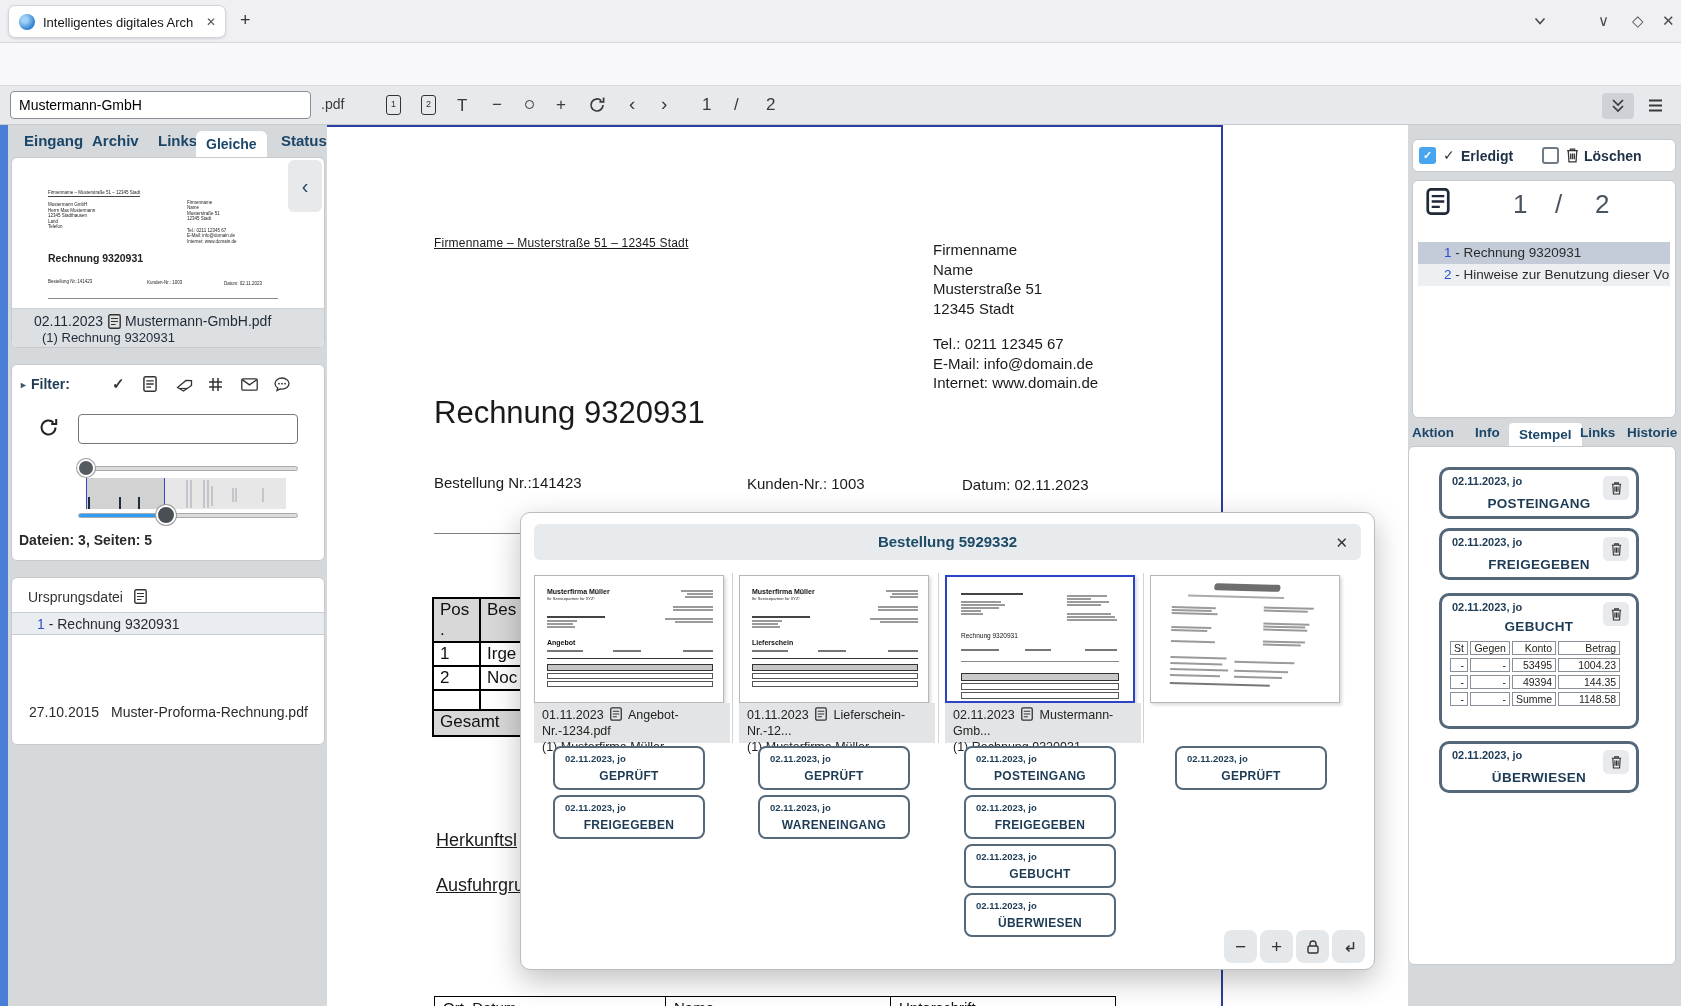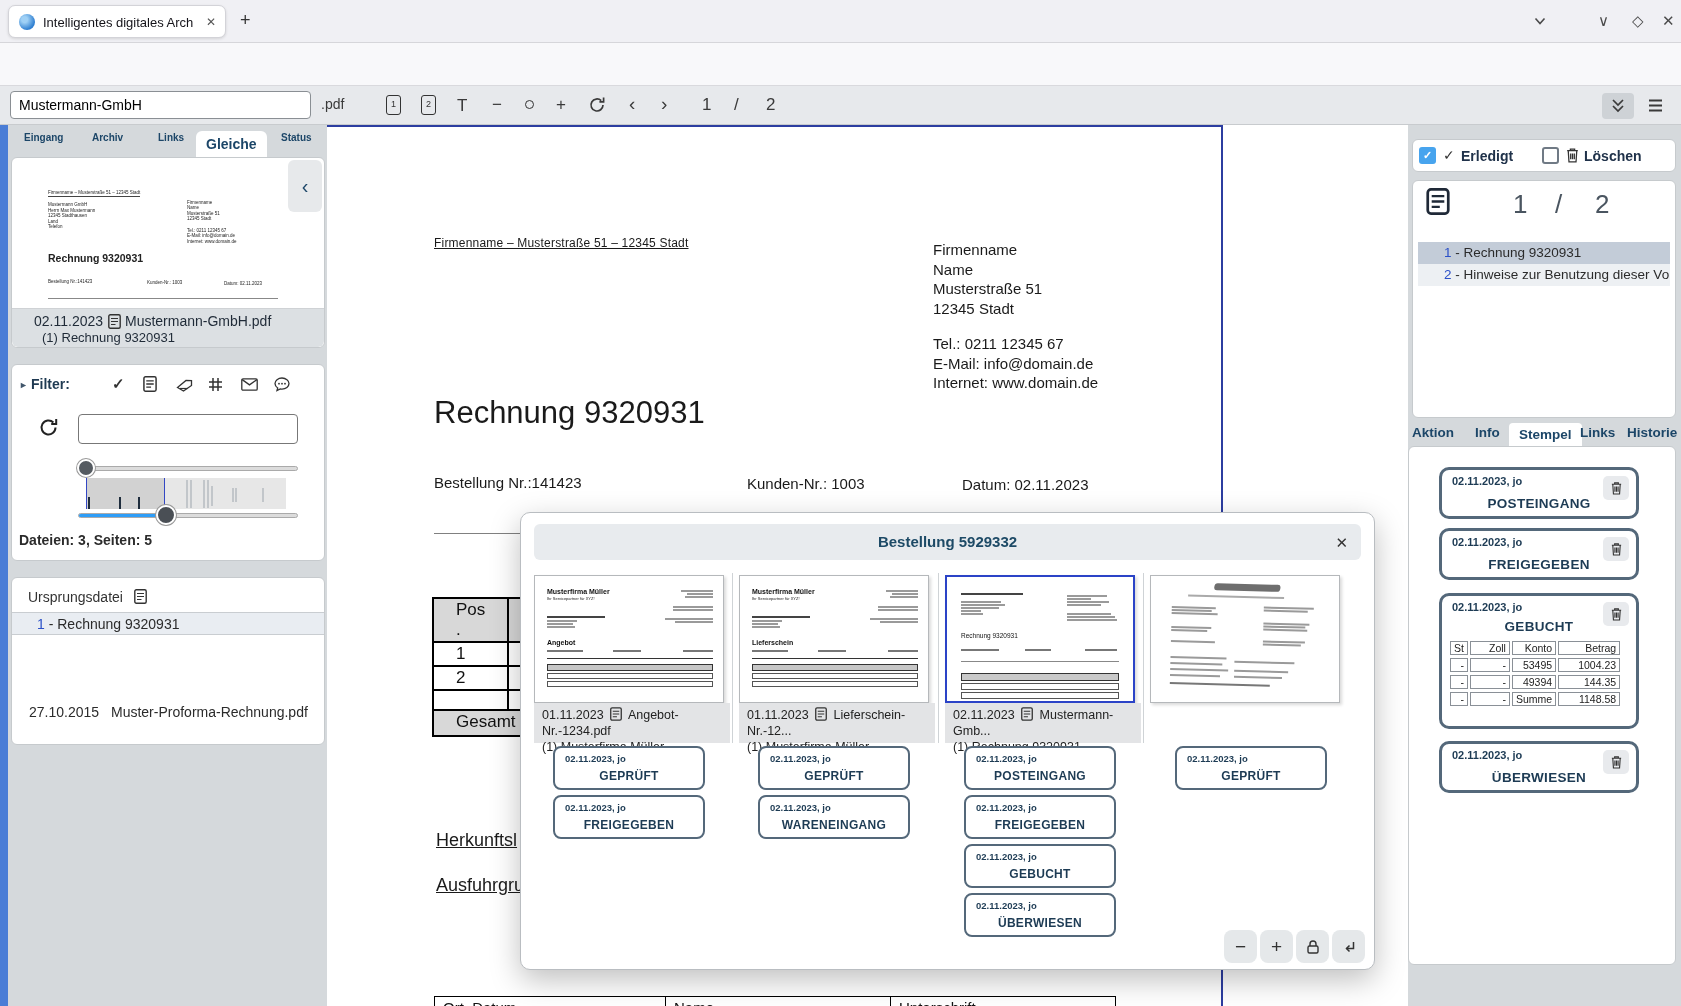--- a/index.html
+++ b/index.html
@@ -21,35 +21,35 @@
 .searchbar input::placeholder{color:#7a7a7e}
 
 .apptb{position:absolute;left:0;top:86px;width:1681px;height:39px;background:#e7e9ec;border-bottom:1px solid #c8cbce}
 .apptb input{position:absolute;left:10px;top:5px;width:301px;height:28px;border:1px solid #8a8f94;border-radius:4px;padding:0 8px;font-size:14px;font-family:"Liberation Sans",sans-serif;background:#fff}
 .tbt{position:absolute;font-size:17px;color:#3a3a3a}
 .pgicon{position:absolute;width:15px;height:20px;border:1.5px solid #333;border-radius:3px;font-size:9px;text-align:center;line-height:17px;color:#333;top:9px}
 .collapsebtn{position:absolute;left:1602px;top:7px;width:32px;height:26px;background:#ced2d6;border-radius:4px;display:flex;align-items:center;justify-content:center}
 
 .leftblue{position:absolute;left:0;top:125px;width:8px;height:881px;background:#4a7dd6}
 .sidebar{position:absolute;left:8px;top:125px;width:319px;height:881px;background:#d5d9dc}
-.stabL{position:absolute;top:7px;font-weight:bold;font-size:10px;color:#1c4668}
+.stabL{position:absolute;top:7px;font-weight:bold;font-size:15px;color:#1c4668}
 .stab-active{position:absolute;top:6px;height:26px;background:#fff;border-radius:6px 6px 0 0;padding:0 10px;line-height:26px;font-weight:bold;font-size:14px;color:#1c4668}
 .panel{position:absolute;background:#fff;border:1px solid #c6cacd;border-radius:6px}
 .minitxt{position:absolute;color:#222;line-height:1.2}
 .bar{position:absolute;background:#9a9a9a}
 .fileitem{position:absolute;left:0;right:0;bottom:0;height:39px;background:#dce0e3;border-top:1px solid #cfd2d5;border-radius:0 0 6px 6px;color:#1f2a37}
 .lrow{position:absolute;left:0;right:0;font-size:14px;color:#2b2b2b}
 .numblue{color:#2b50c8}
 .htick{position:absolute;width:2px}
 
 .page{position:absolute;left:327px;top:125px;width:896px;height:881px;background:#fff;border-top:2px solid #2c3da0;border-right:2px solid #2c3da0}
 .doc{position:absolute;color:#1a1a1a}
 .pre{white-space:pre-line}
 .dtable{border-collapse:collapse;font-size:17px;color:#111}
-.dtable td{border:2px solid #000;padding:1px 22px;vertical-align:top}
+.dtable td{border:2px solid #000;padding:1px 6px;vertical-align:top}
 .dtable .hd{background:#d8d8d8}
 .sgn{border-collapse:collapse;font-size:15px;color:#111}
 .sgn td{border:1.5px solid #000;padding:2px 8px}
 
 .rightbar{position:absolute;left:1408px;top:125px;width:273px;height:881px;background:#d5d9dc}
 .cb{position:absolute;width:17px;height:17px;border-radius:3px}
 .navyb{font-weight:bold;color:#20324a;font-size:14px;position:absolute}
 .stamp{position:absolute;border:3px solid #54687a;border-radius:10px;background:#fff}
 .mstamp{position:absolute;border:2.5px solid #54687a;border-radius:8px;background:#fff;width:152px;height:44px}
 .smeta{position:absolute;left:10px;top:5px;font-size:11px;font-weight:600;color:#1d3b54}
@@ -426,21 +426,21 @@
         <span class="trashbtn">
             <svg width="13" height="14" viewBox="0 0 14 15">
               <path d="M2 3.5h10M5 3.5V2h4v1.5M3 3.5l.7 10.5h6.6L11 3.5M5.3 6v5.5M7 6v5.5M8.7 6v5.5" fill="none" stroke="#333" stroke-width="1.2"></path>
             </svg>
           </span>
         <span class="slabel" style="top:23px;font-size:13.5px">GEBUCHT</span>
         <table class="gtab">
           <tbody>
               <tr>
             <td style="width:15px">St</td>
-            <td style="width:40px">Zoll</td>
+            <td style="width:40px">Gegen</td>
             <td style="width:38px">Konto</td>
             <td style="width:62px">Betrag</td>
           </tr>
           <tr>
             <td>-</td>
             <td>-</td>
             <td>53495</td>
             <td>1004.23</td>
           </tr>
           <tr>

